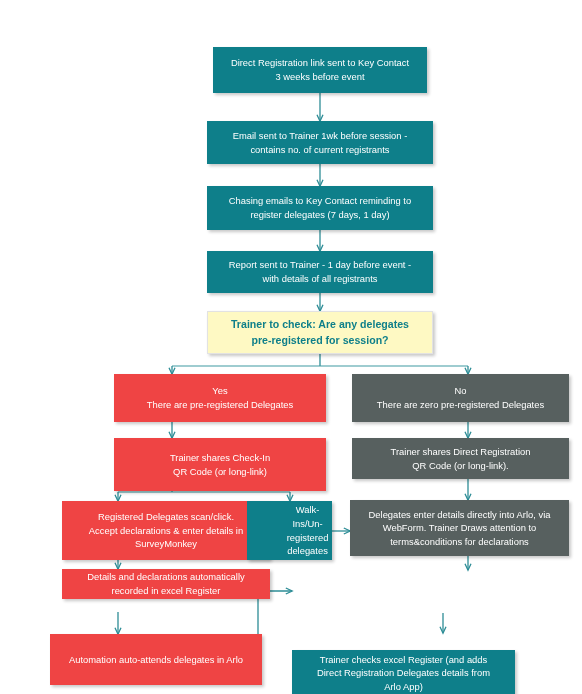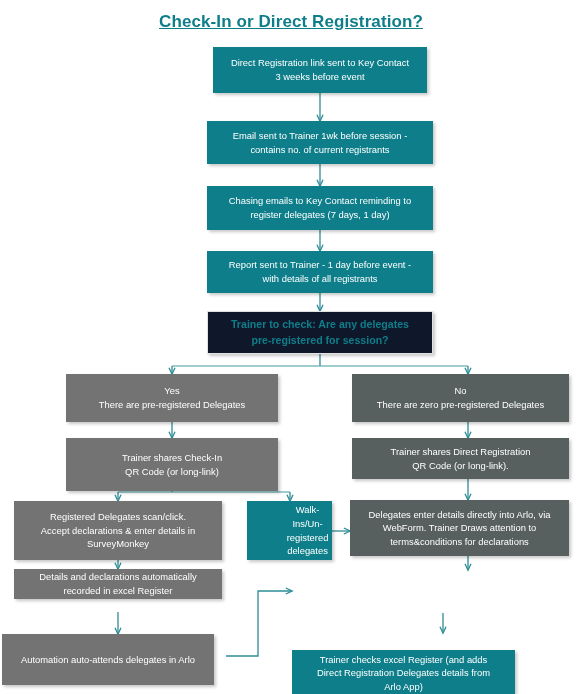--- a/index.html
+++ b/index.html
@@ -39,24 +39,24 @@
     justify-content: center;
     text-align: center;
     color: #ffffff;
     font-size: 9.4px;
     line-height: 1.45;
     padding: 4px 7px;
     box-shadow: 2px 2px 3px rgba(0,0,0,0.22);
     white-space: pre-line;
   }
   .node.teal   { background: #0e7f8a; }
-  .node.cyan   { background: #737373; }
+  .node.cyan   { background: #ef4444; margin-left: 48px; }
   .node.gray   { background: #57605f; }
   .node.white  {
-    background: #0f172a;
+    background: #fef9c3;
     color: #0e7f8a;
     font-size: 10.6px;
     font-weight: bold;
     border: 1px solid #e2e2e2;
   }
   svg#wires {
     position: absolute;
     left: 0;
     top: 0;
     width: 582px;
@@ -73,21 +73,20 @@
     stroke: #3f9aa2;
     stroke-width: 1.1px;
     fill: none;
   }
 </style>
 </head>
 <body>
 
 <div id="canvas">
 
-  <div class="title">Check-In or Direct Registration?</div>
 
   <svg id="wires" viewBox="0 0 582 694">
     <defs>
       <marker id="arr" markerWidth="9" markerHeight="9" refX="7.2" refY="4" orient="auto" markerUnits="userSpaceOnUse">
         <path d="M1,1 L7.4,4 L1,7" fill="none" stroke="#2d8d96" stroke-width="1.3"></path>
       </marker>
     </defs>
 
     <path class="wire" d="M320,93 L320,121" marker-end="url(#arr)"></path>
     <path class="wire" d="M320,164 L320,186" marker-end="url(#arr)"></path>

